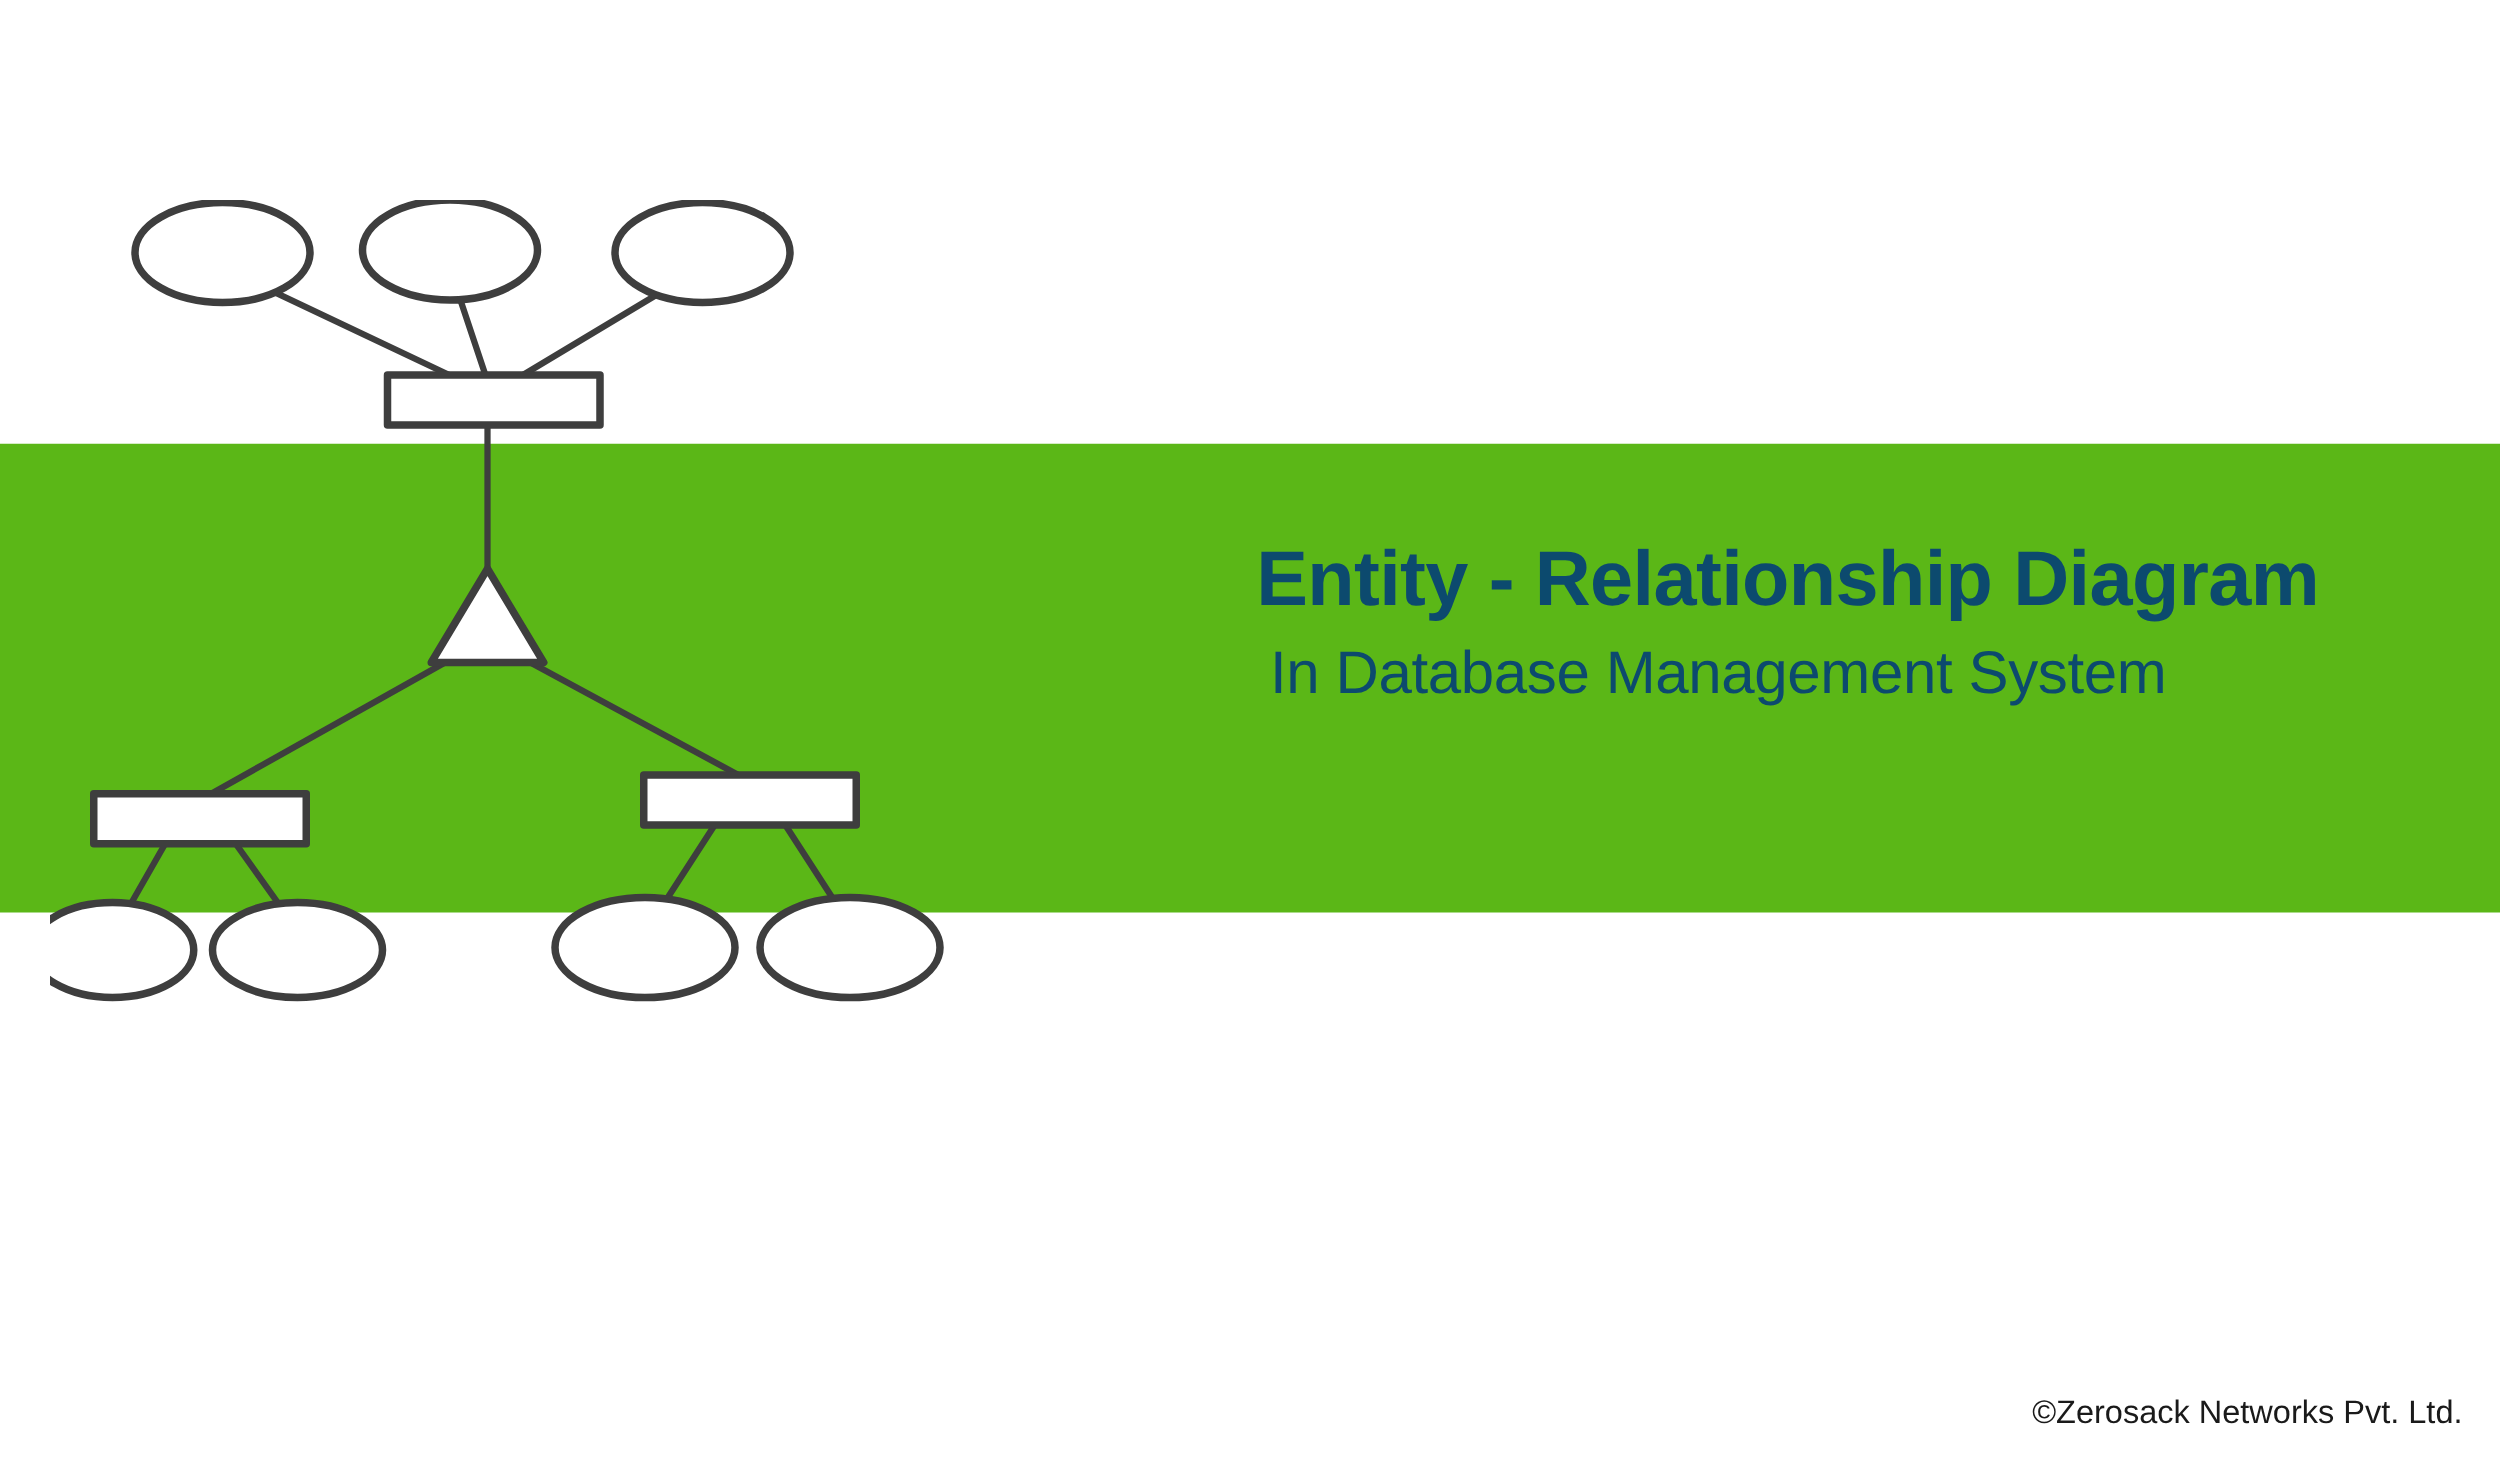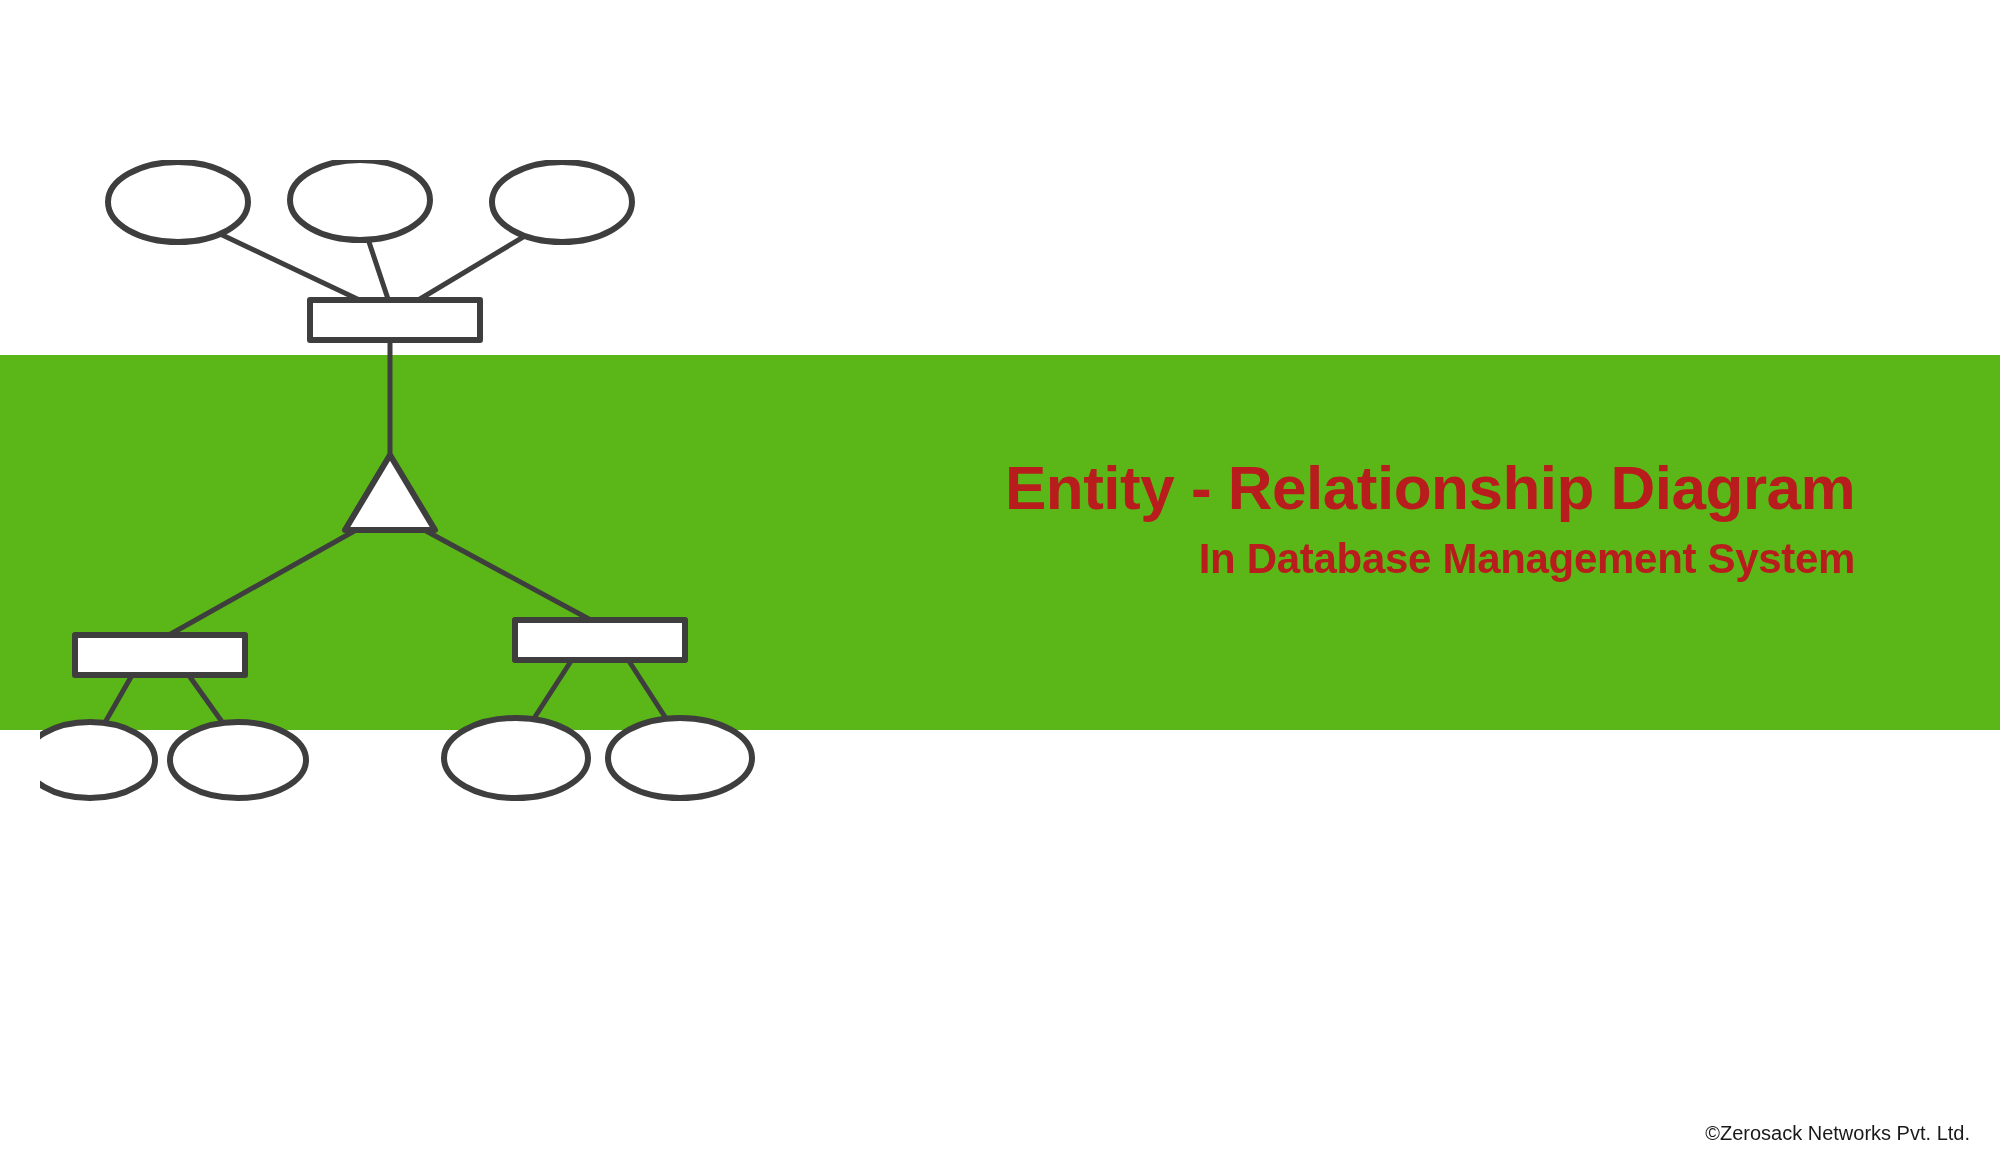--- a/index.html
+++ b/index.html
@@ -15,41 +15,41 @@
     position: absolute;
     left: 0;
     right: 0;
     top: 355px;
     height: 375px;
     background: #5bb717;
   }
   .text-block {
     position: absolute;
     left: 1005px;
-    top: 449px;
-    color: #b91c1c;
-    text-align: right;
+    top: 425px;
+    color: #0c4a6e;
   }
   .title-line {
     font-size: 62px;
     font-weight: 700;
     line-height: 1.25;
     letter-spacing: -0.5px;
   }
   .subtitle-line {
-    font-size: 42px;
-    font-weight: 700;
+    font-size: 48px;
+    font-weight: 400;
     margin-top: 8px;
     letter-spacing: -0.3px;
+    margin-left: 11px;
   }
   .copyright {
     position: absolute;
     right: 30px;
     bottom: 22px;
-    font-size: 20px;
+    font-size: 26px;
     color: #1a1a1a;
   }
   .diagram {
     position: absolute;
     left: 40px;
     top: 160px;
     width: 790px;
     height: 720px;
   }
 </style>

